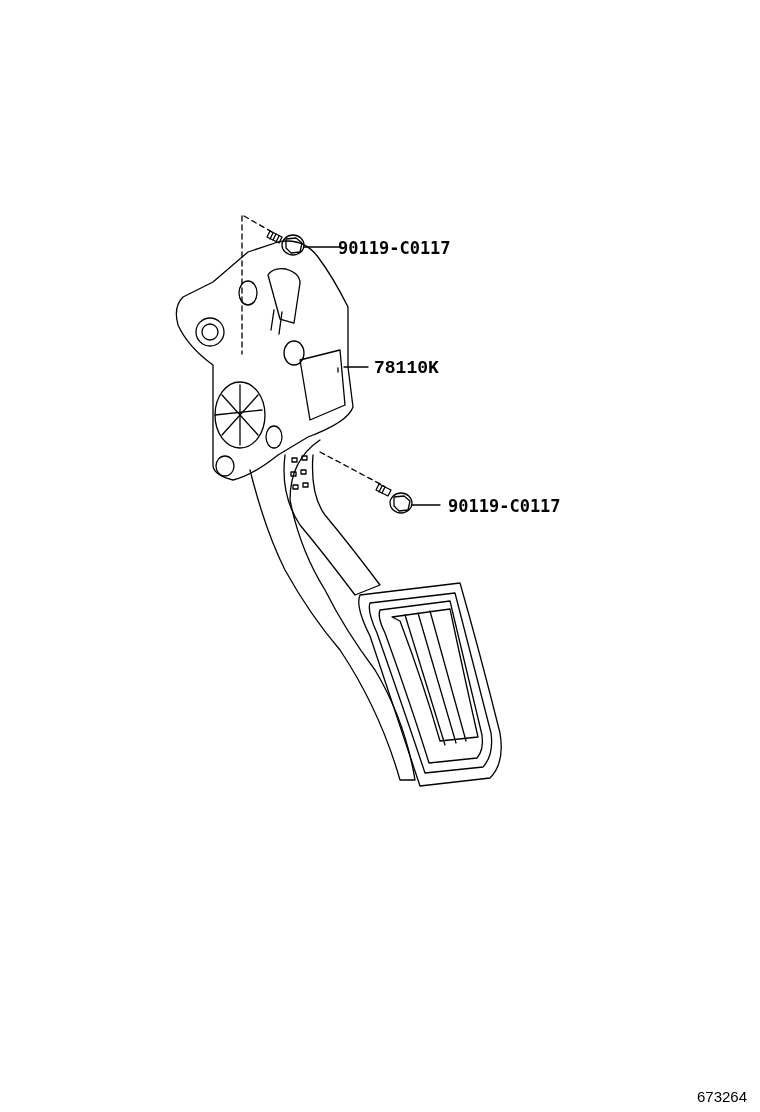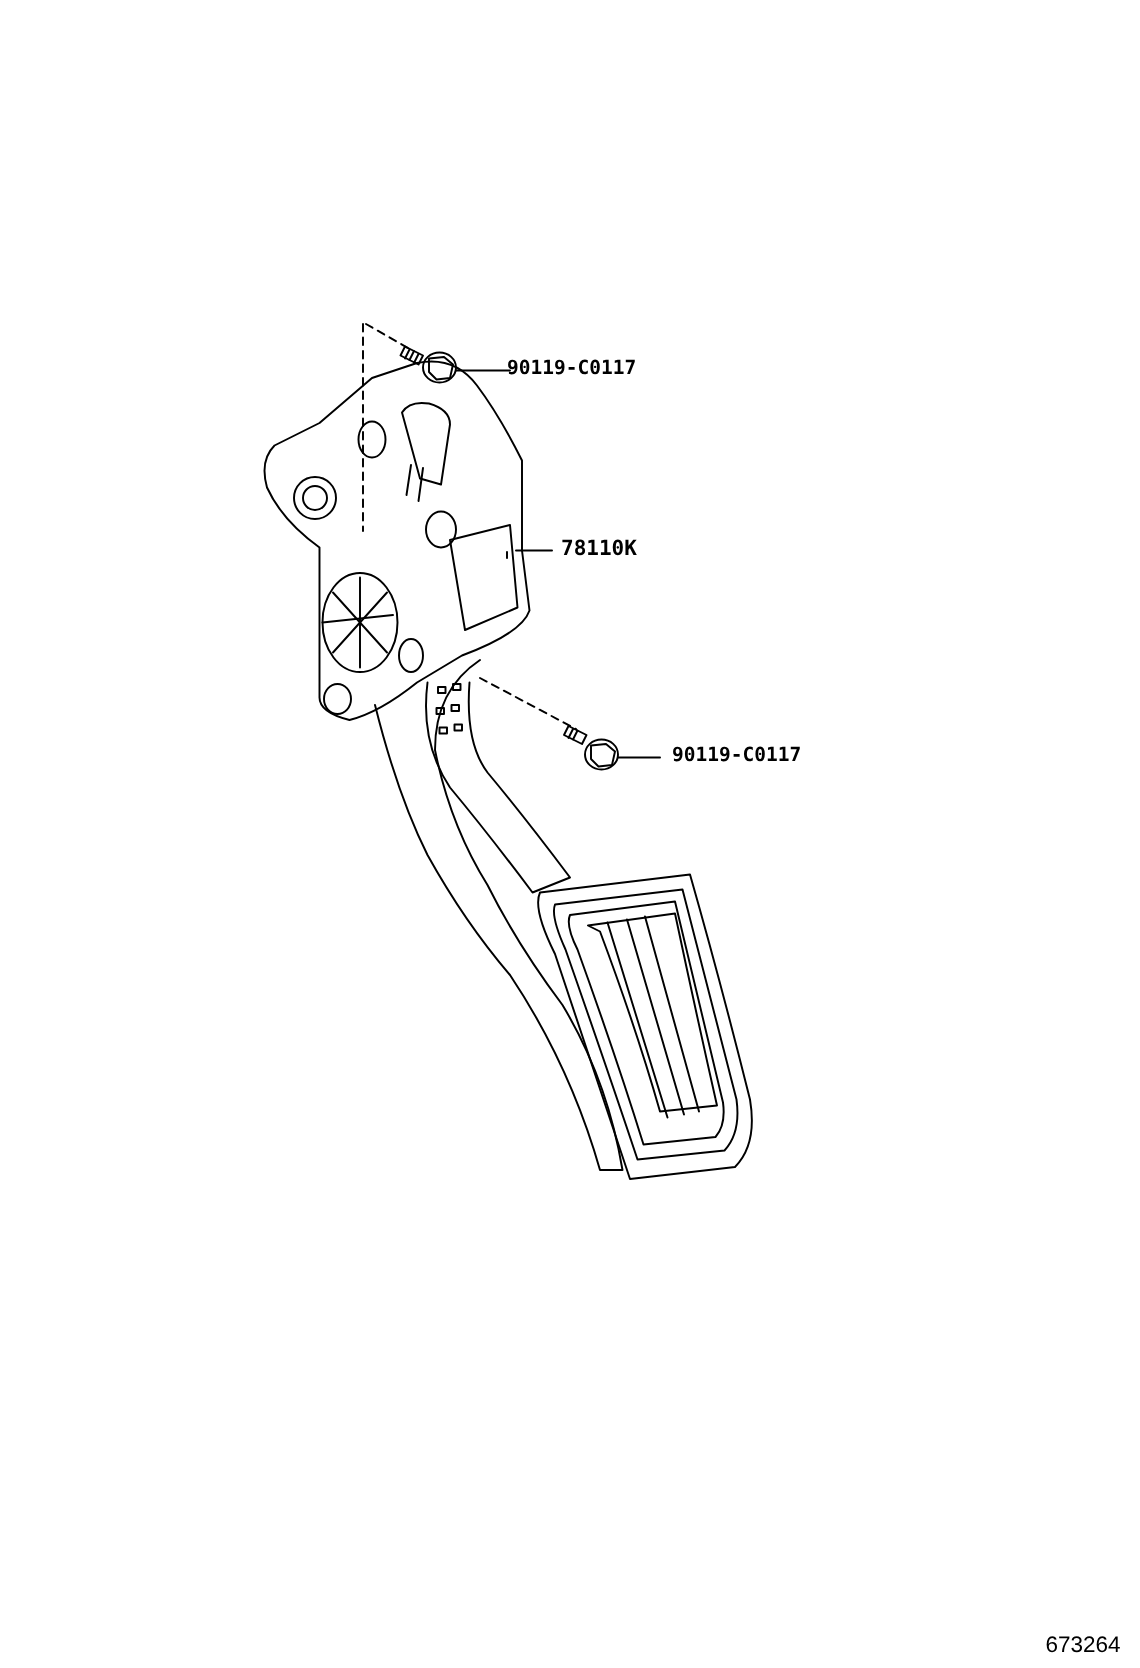--- a/index.html
+++ b/index.html
@@ -1,18 +1,18 @@
 <!DOCTYPE html>
 <html><head>
 <meta charset="utf-8">
 <style>
   html, body { margin:0; padding:0; background:#ffffff; }
   #canvas { position:relative; width:760px; height:1112px; background:#ffffff; overflow:hidden; }
   svg.diagram { position:absolute; left:0; top:0; }
-  .label { position:absolute; font-family:"DejaVu Sans Mono","Liberation Mono",monospace; font-weight:bold; font-size:13px; color:#000; letter-spacing:0px; white-space:nowrap; }
+  .label { position:absolute; font-family:"DejaVu Sans Mono","Liberation Mono",monospace; font-weight:bold; font-size:17px; color:#000; letter-spacing:0px; white-space:nowrap; }
   .catalog { position:absolute; font-family:"Liberation Sans","DejaVu Sans",sans-serif; font-size:15px; color:#000; }
 </style>
 </head>
 <body>
 
 <div id="canvas">
   <svg class="diagram" width="760" height="1112" viewBox="0 0 760 1112" fill="none" stroke="#000" stroke-width="1.3" stroke-linejoin="round" stroke-linecap="round">
 
     <g stroke-dasharray="5,4">
       <line x1="242" y1="216" x2="242" y2="354"></line>
@@ -80,16 +80,16 @@
       <path d="M392 617 l58 -8 q14 66 28 128 l-38 4 q-16 -56 -40 -120 z"></path>
       <line x1="405" y1="615" x2="445" y2="745"></line>
       <line x1="418" y1="613" x2="456" y2="743"></line>
       <line x1="430" y1="611" x2="466" y2="741"></line>
     </g>
 
     <line x1="344" y1="367" x2="368" y2="367"></line>
   </svg>
 
   <div class="label" style="left:338px; top:238px;">90119-C0117</div>
-  <div class="label" style="left:374px; top:358px; font-size:14px;">78110K</div>
+  <div class="label" style="left:374px; top:358px; font-size:18px;font-family:Liberation Mono, monospace;">78110K</div>
   <div class="label" style="left:448px; top:496px;">90119-C0117</div>
   <div class="catalog" style="left:697px; top:1088px;">673264</div>
 </div>
 
 </body></html>

